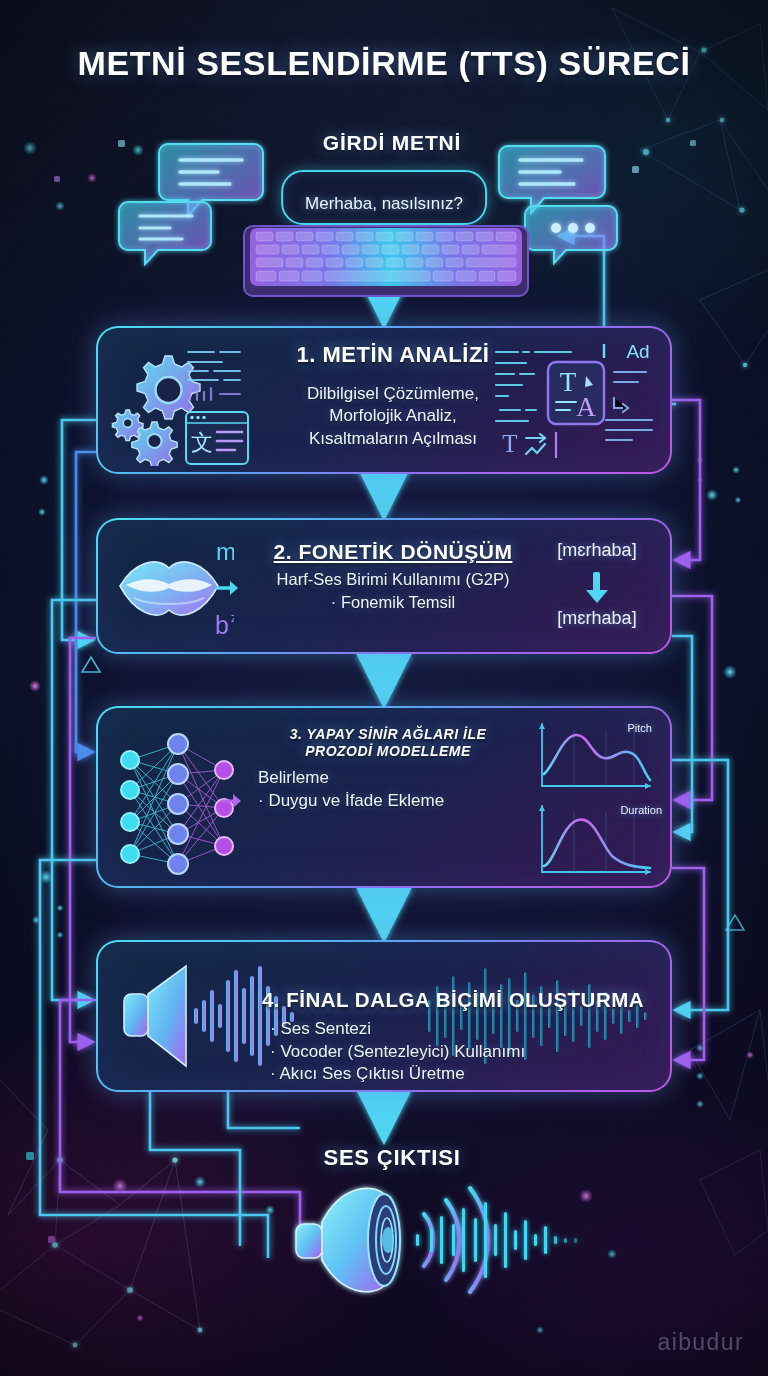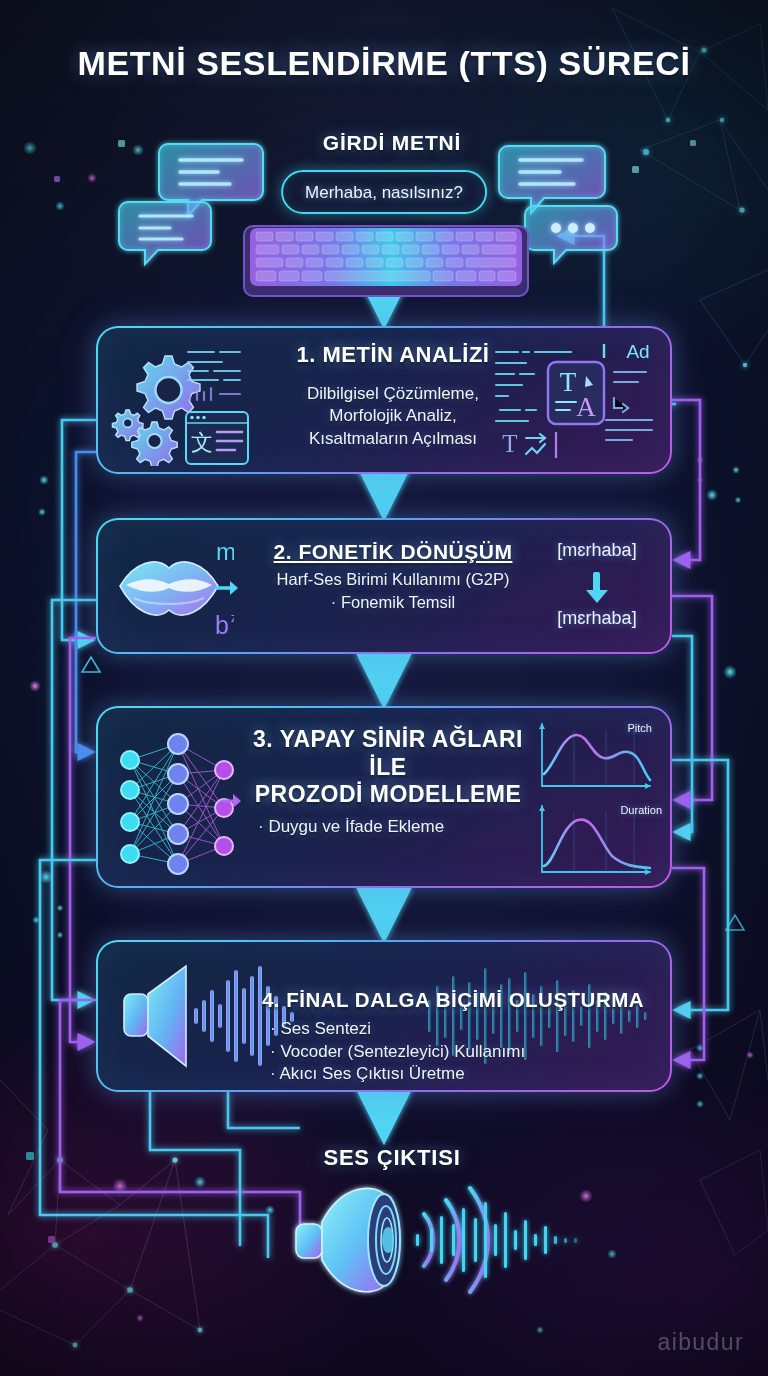--- a/index.html
+++ b/index.html
@@ -47,21 +47,21 @@
     font-size:21px; font-weight:bold; letter-spacing:.8px;
     text-shadow:0 0 14px rgba(120,190,255,.55), 0 2px 3px rgba(0,0,0,.8);
     padding-left:16px;
   }
   #head-input  { top:131px; }
   #head-output { top:1145px; font-size:22px; }
 
   .chip {
     position:absolute; left:50%; transform:translateX(-50%);
     top:170px;
-    padding:11px 22px 9px;
+    padding:22px 22px 9px;
     border:2px solid #46d8ee; border-radius:22px;
     background:rgba(20,30,62,.55);
     font-size:17px; color:#e9f3ff; white-space:nowrap;
     box-shadow:0 0 14px rgba(70,216,238,.45), inset 0 0 12px rgba(70,216,238,.16);
     text-shadow:0 0 8px rgba(150,220,255,.6);
   }
 
   .caption {
     position:absolute; width:100%; text-align:center;
     font-size:17px; color:#e7eeff; letter-spacing:.3px;
@@ -112,21 +112,21 @@
   .phon {
     position:absolute; right:8px; width:130px; text-align:center;
     color:#eaf2ff; font-size:18px;
     text-shadow:0 0 9px rgba(130,200,255,.55);
   }
   #phon-top { top:20px; }
   #phon-bot { top:88px; }
 
   
   #card-3 .card-body { left:140px; top:18px; width:300px; text-align:center; }
-  #card-3 .card-title { font-size:23px; line-height:1.2; }
+  #card-3 .card-title { font-size:14px; line-height:1.2;font-style:italic; }
   #card-3 .card-lines { font-size:17px; line-height:1.35; margin-top:7px; text-align:left; padding-left:20px; }
 
   
   #card-4 .card-body { left:150px; top:14px; width:410px;margin-top:32px; }
   #card-4 .card-title { font-size:20.5px; text-align:center; }
   #card-4 .card-lines { font-size:17px; line-height:1.33; margin-top:6px; padding-left:22px; }
 
   .mini-label {
     position:absolute; font-size:11px; color:#eaf2ff;
     text-shadow:0 0 7px rgba(120,200,255,.6);
@@ -601,20 +601,21 @@
             <path d="M12 4 l8 7 l-8 7" fill="#b667ef" stroke="none"></path>
         </g>
       </svg>
 
       <div class="card-body">
         <div class="card-title">
           <div>3. YAPAY SİNİR AĞLARI İLE</div>
           <div>PROZODİ MODELLEME</div>
         </div>
         <div class="card-lines">
+          <div>  Belirleme</div>
           <div>· Duygu ve İfade Ekleme</div>
         </div>
       </div>
 
       <svg style="position:absolute;right:8px;top:8px;width:132px;height:166px" viewBox="0 0 132 166">
         <defs>
           <linearGradient id="curve" x1="0" y1="0" x2="1" y2="0">
             <stop offset="0%" stop-color="#57d9f5"></stop>
               <stop offset="35%" stop-color="#cd63ee"></stop>
               <stop offset="100%" stop-color="#3fd0f0"></stop>

